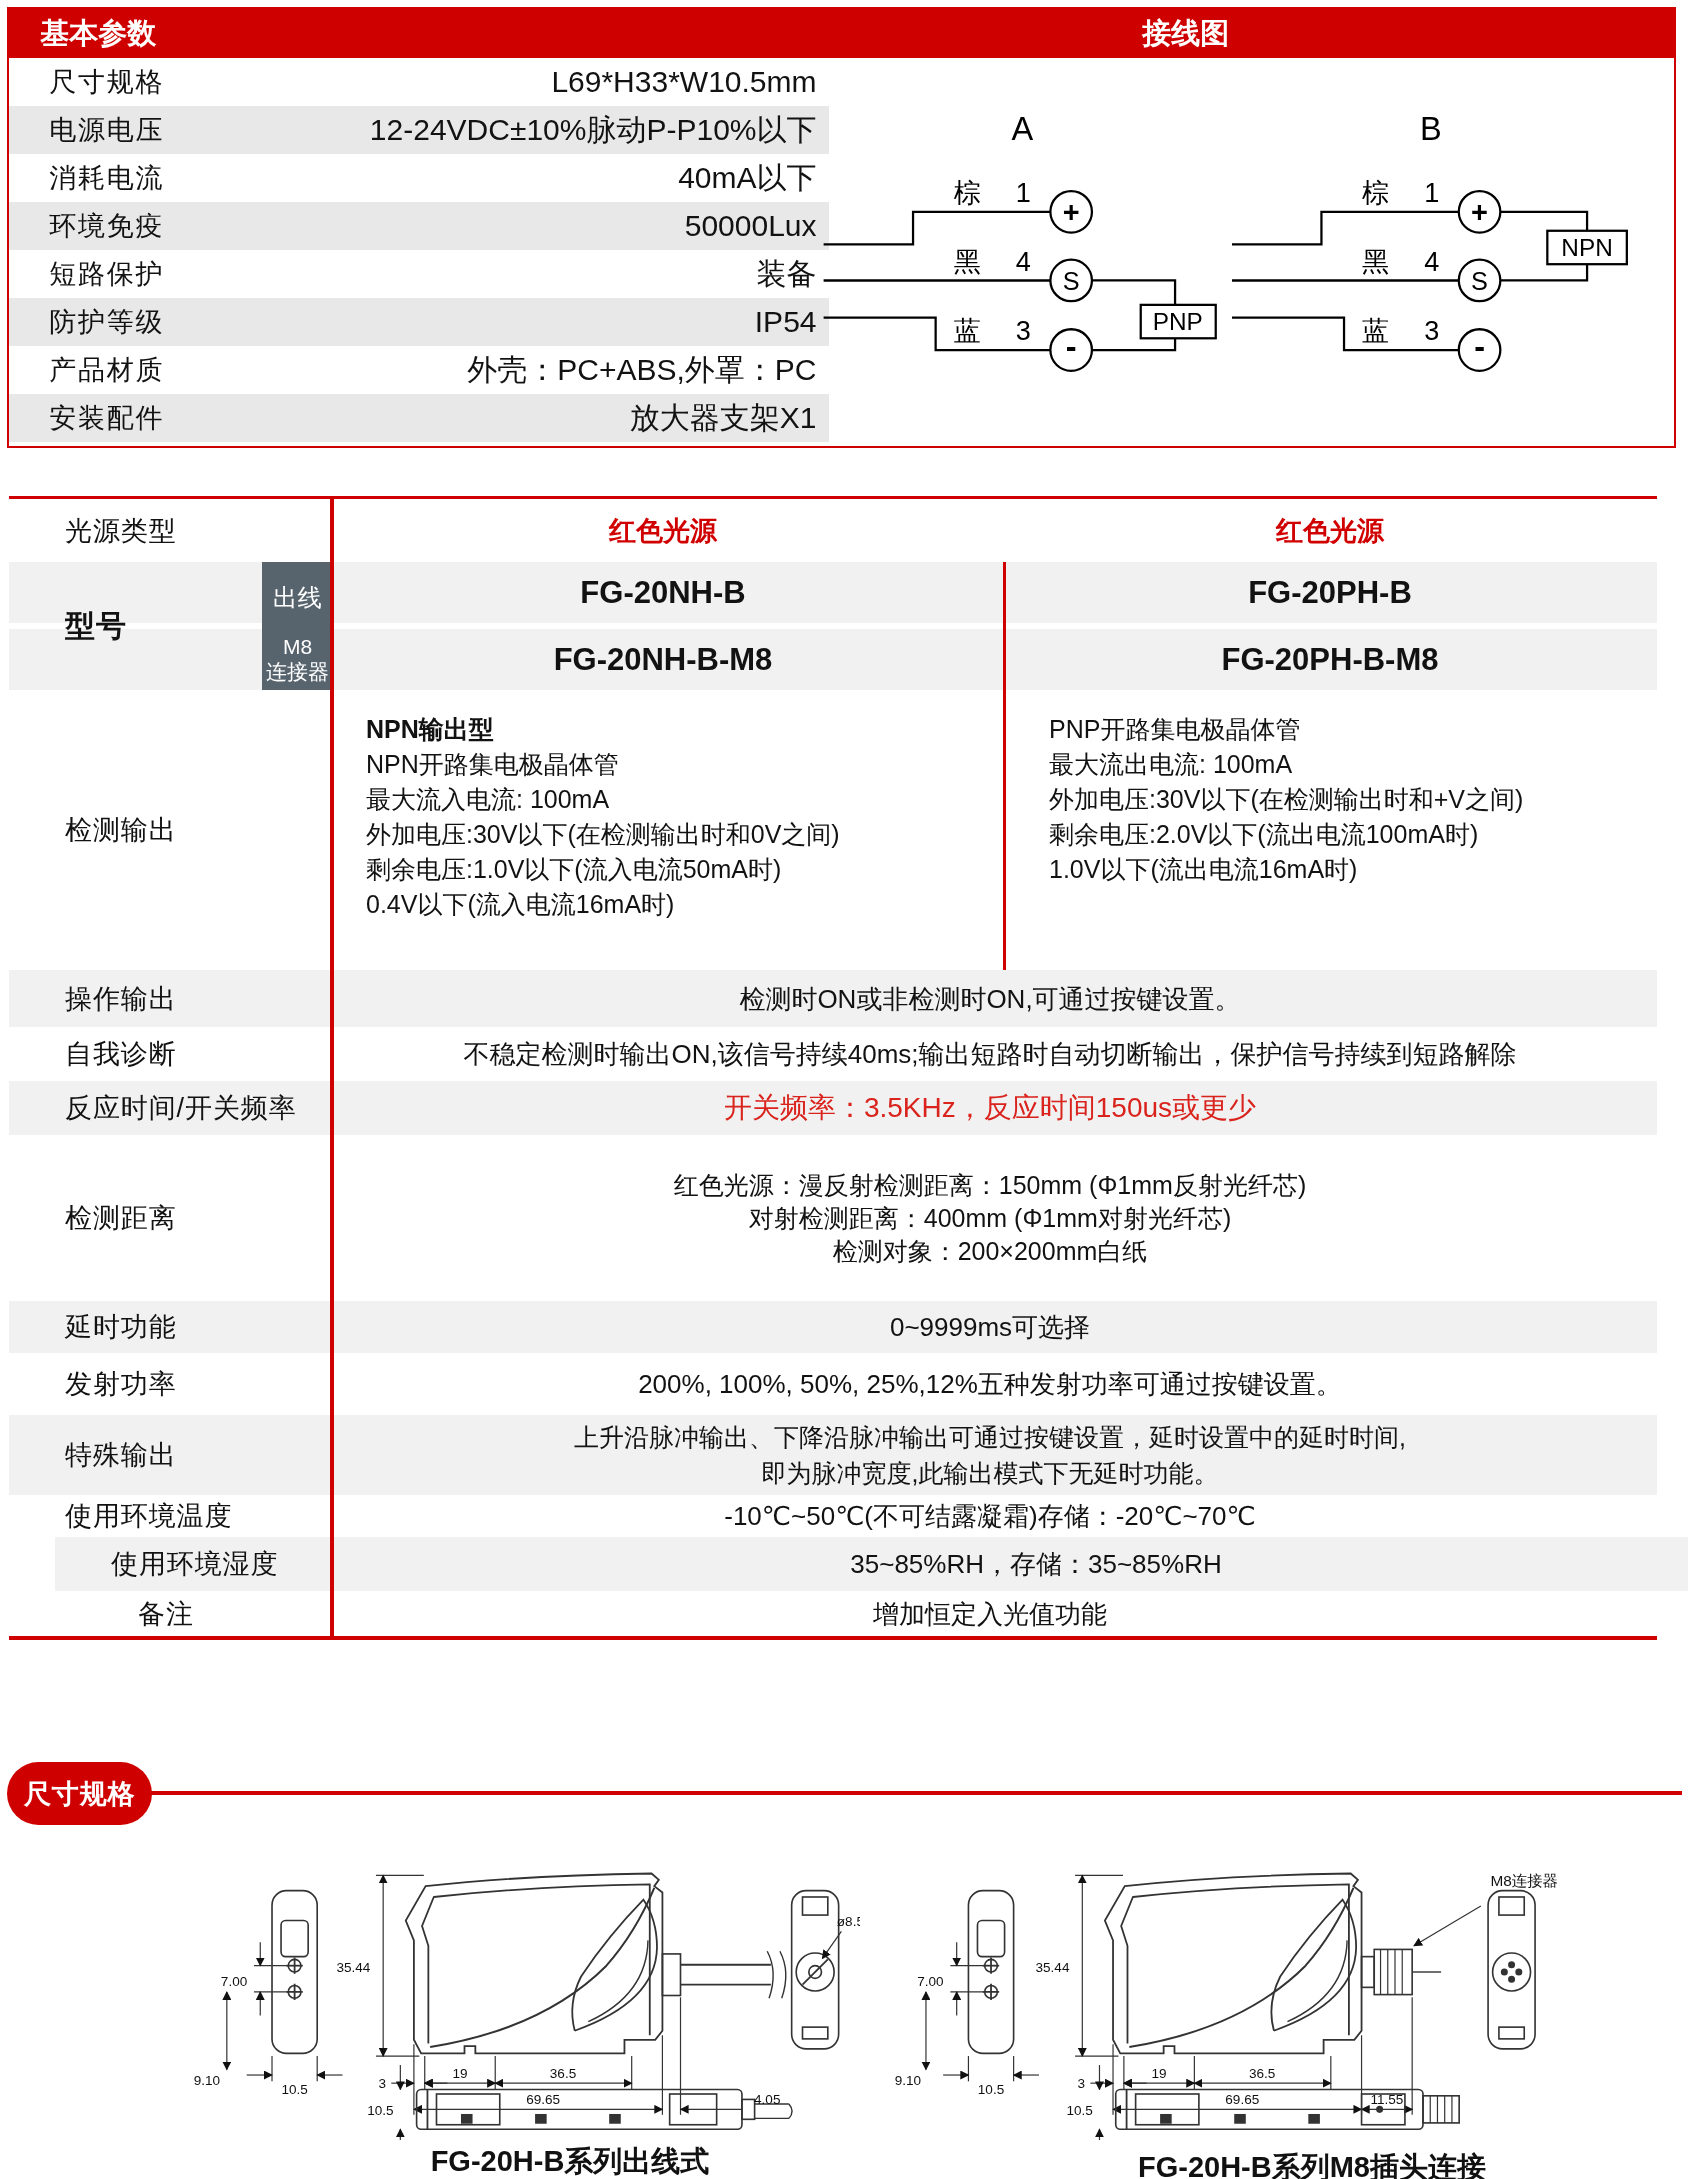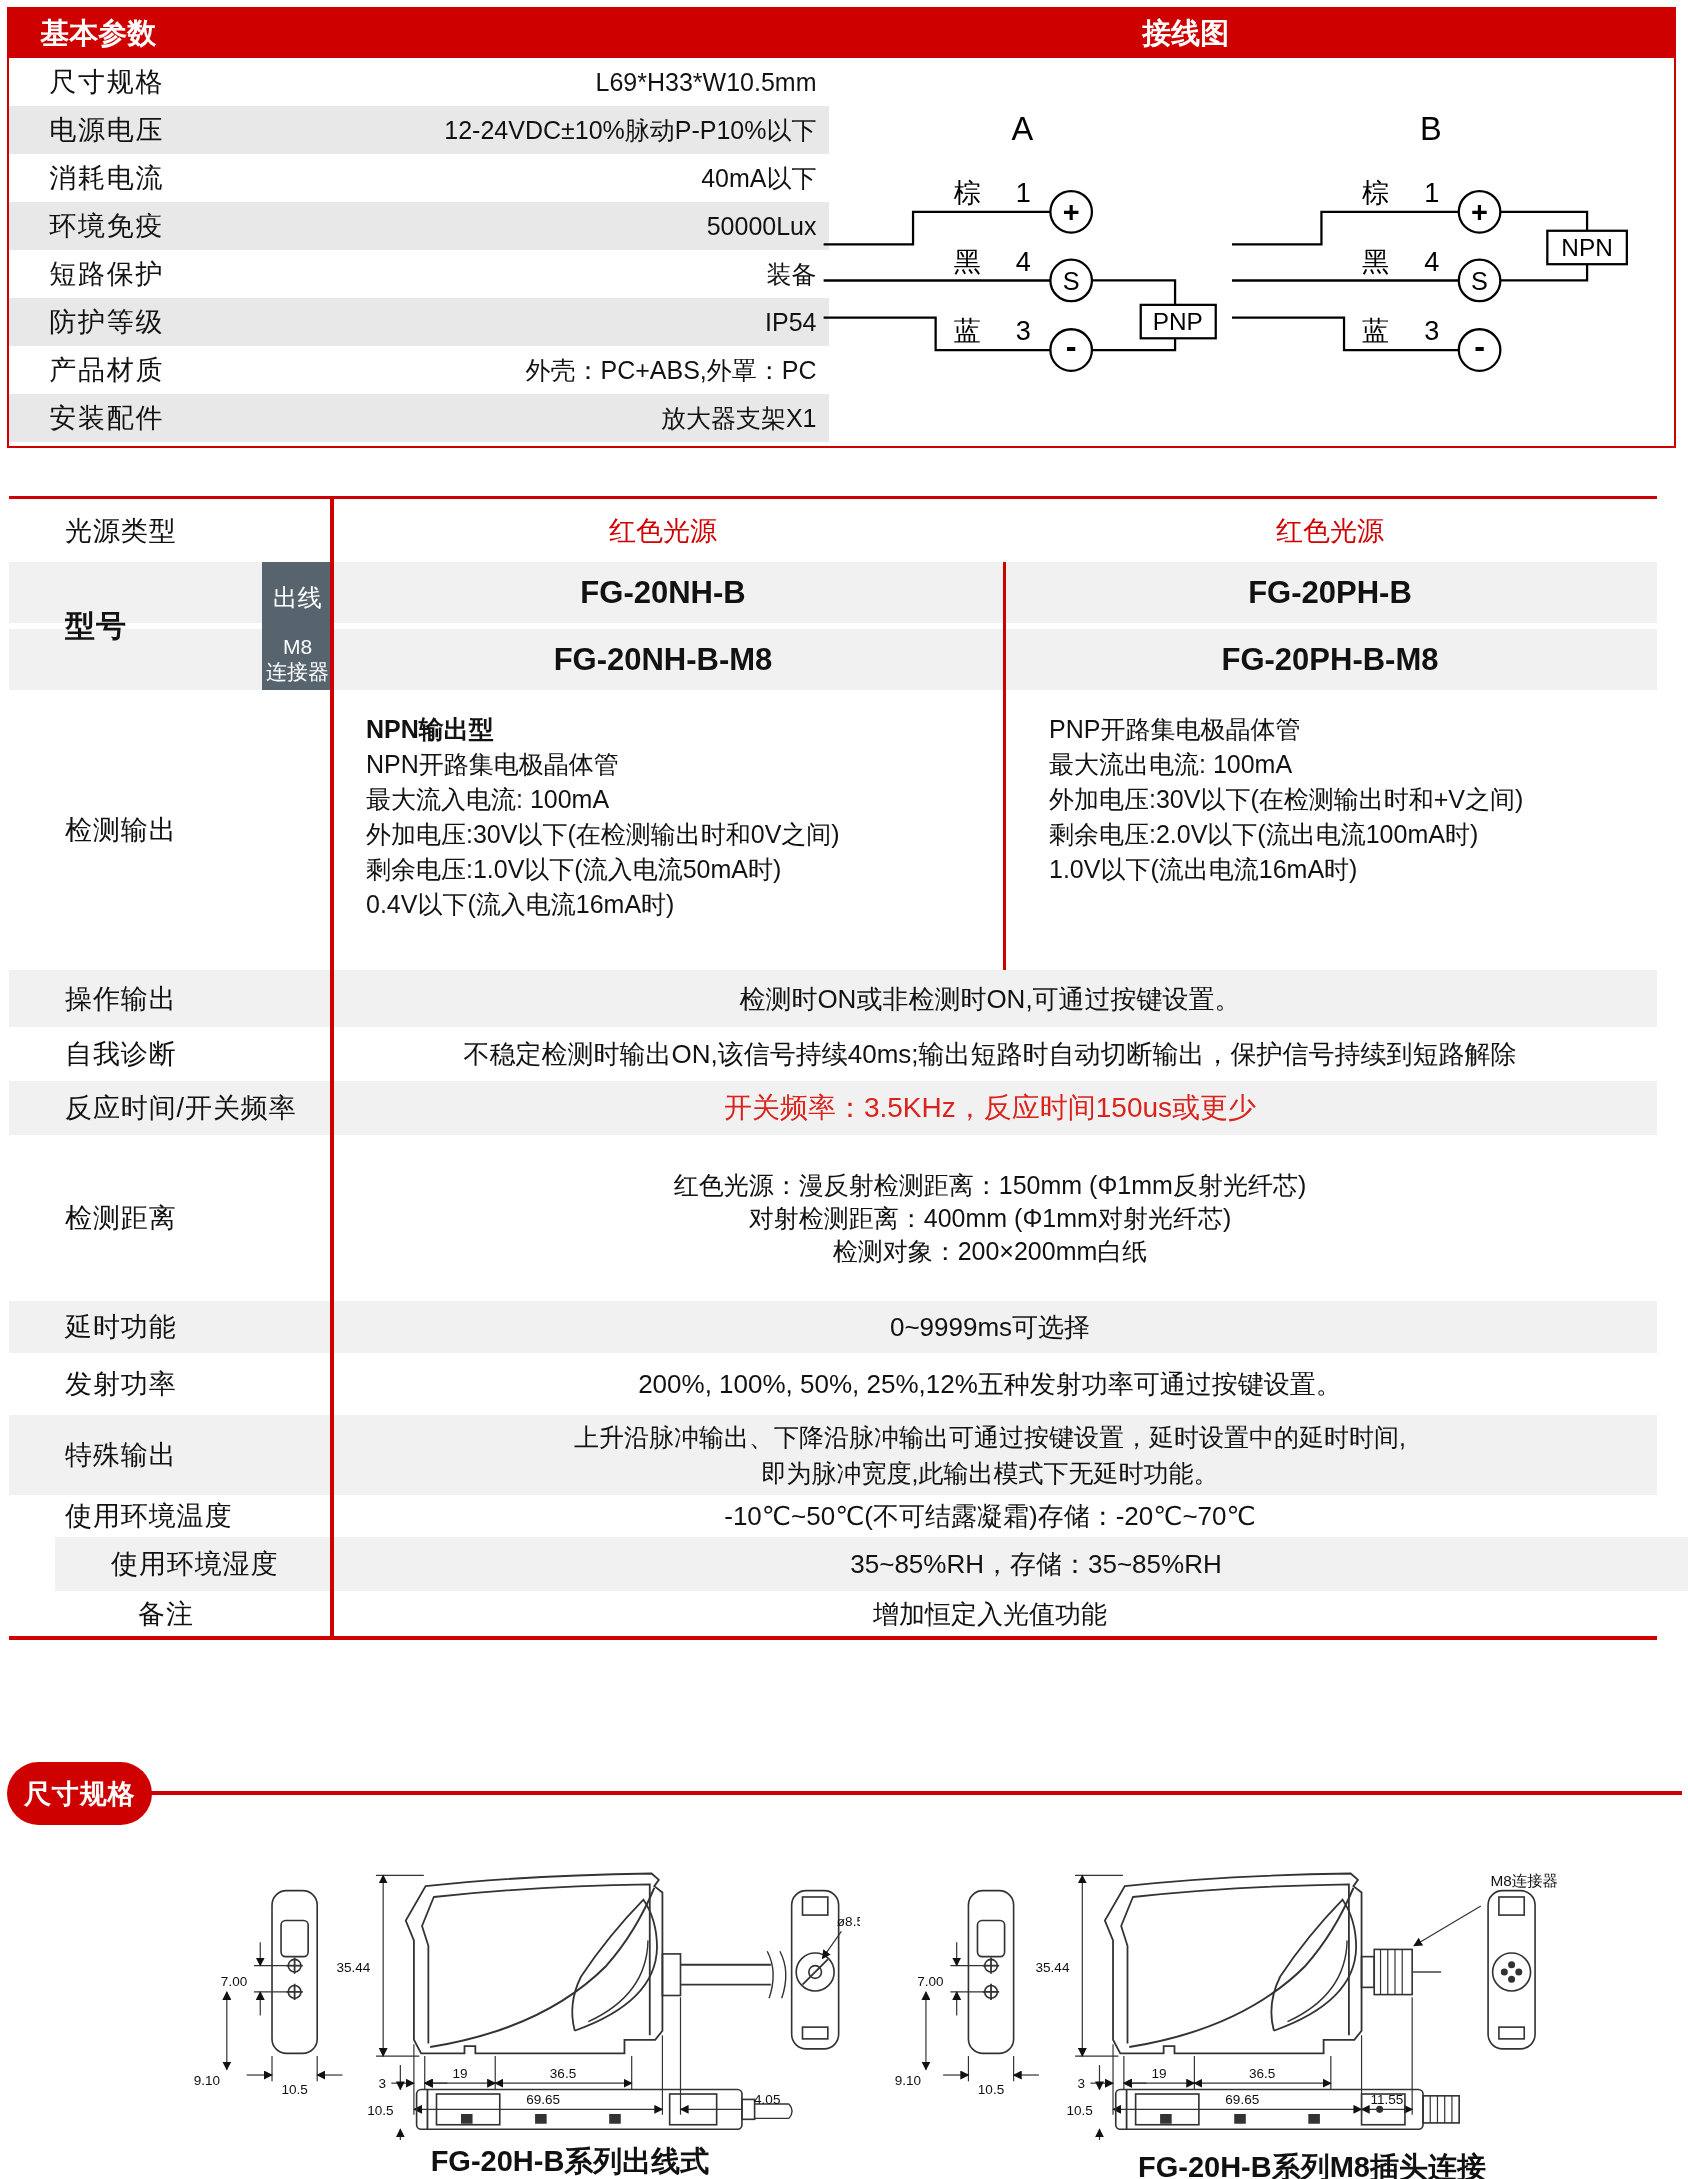--- a/index.html
+++ b/index.html
@@ -23,33 +23,33 @@
   
   .top-box{left:7.2px;top:7.2px;width:1669px;height:441px;border:2.7px solid var(--red);background:#fff;}
   .top-bar{position:absolute;left:0;top:0;width:100%;height:49px;background:var(--red);}
   .top-bar .t-basic{position:absolute;left:31px;top:0;height:49px;line-height:49px;color:#fff;font-size:29px;font-weight:bold;}
   .top-bar .t-wiring{position:absolute;left:887px;top:0;width:579px;height:49px;line-height:49px;text-align:center;color:#fff;font-size:29px;font-weight:bold;}
 
   .basic-table{position:absolute;left:0;top:49px;width:820px;}
   .b-row{width:100%;height:48px;display:flex;align-items:center;justify-content:space-between;padding:0 12.7px 0 40px;}
   .b-row:nth-child(even){background:var(--gray-basic);}
   .b-label{font-size:27px;color:var(--ink);letter-spacing:1.8px;}
-  .b-value{font-size:25px;color:var(--ink);text-align:right;}
+  .b-value{font-size:30px;color:var(--ink);text-align:right;}
 
   .wiring-svg{position:absolute;left:814px;top:51px;}
   .wiring-svg text{font-family:"Liberation Sans","DejaVu Sans",sans-serif;}
 
   
   .spec-table{left:9px;top:496px;width:1648px;border-top:3.6px solid var(--red);border-bottom:4.5px solid var(--red);background:#fff;position:absolute;}
   .s-row{position:relative;width:100%;}
   .s-gray{background:var(--gray-spec);}
   .s-label{position:absolute;left:56px;top:50%;transform:translateY(-50%);font-size:27px;letter-spacing:0.9px;white-space:nowrap;}
   .s-center{position:absolute;left:314px;width:1334px;top:50%;transform:translateY(-50%);text-align:center;font-size:26px;}
   .r1{height:63px;}
-  .r1 .hdr{position:absolute;top:50%;transform:translateY(-50%);text-align:center;font-size:27px;font-weight:normal;color:var(--red-text);}
+  .r1 .hdr{position:absolute;top:50%;transform:translateY(-50%);text-align:center;font-size:27px;font-weight:bold;color:var(--red-text);}
   .r1 .hdrA{left:314px;width:680px;}
   .r1 .hdrB{left:994px;width:654px;}
   .r2{height:128px;}
   .r2 .stripe{position:absolute;left:0;width:100%;height:61px;background:var(--gray-spec);}
   .r2 .st1{top:0;} .r2 .st2{top:67px;}
   .r2 .s-label{font-weight:bold;font-size:30px;text-align:center;}
   .m-tab{position:absolute;left:253px;width:71px;background:var(--tab-dark);color:#fff;display:flex;flex-direction:column;align-items:center;justify-content:center;text-align:center;}
   .m-tab1{top:0;height:72px;font-size:24.4px;}
   .m-tab2{top:67px;height:61px;font-size:21px;line-height:24.4px;}
   .m-cell{position:absolute;height:61px;line-height:61px;text-align:center;font-weight:bold;font-size:31px;}

